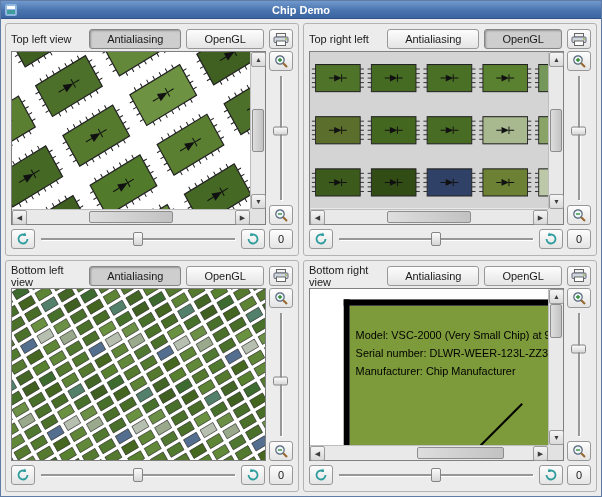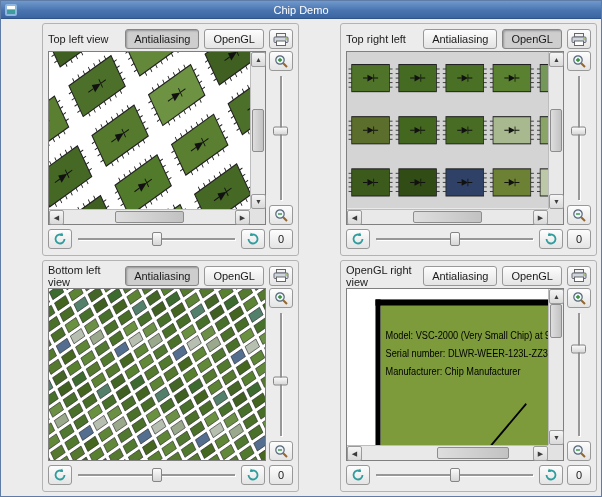--- a/index.html
+++ b/index.html
@@ -12,37 +12,37 @@
     font-family:"Liberation Sans",sans-serif;
     font-size:11px;color:#1a1a1a;
     overflow:hidden;
   }
   .titlebar{
     position:relative;flex:none;height:18px;
     background:linear-gradient(#7099ce,#4a74ae 55%,#3b65a1);
     display:flex;align-items:center;justify-content:center;
     border-bottom:1px solid #2f5288;
   }
-  .titlebar .title{color:#fff;font-weight:normal;font-size:11px;}
+  .titlebar .title{color:#fff;font-weight:bold;font-size:11px;}
   .titlebar .app-icon{position:absolute;left:4px;top:3px;width:12px;height:12px;}
   .main{
     flex:1;min-height:0;
     display:grid;grid-template-columns:1fr 1fr;grid-template-rows:1fr 1fr;
     gap:4px;padding:4px;
   }
   .panel{
     border:1px solid #b3b3b3;border-radius:3px;background:#ececec;
     display:flex;flex-direction:column;
-    padding:3px 5px 4px 5px;min-width:0;min-height:0;margin-left:37px;
+    padding:3px 5px 4px 5px;min-width:0;min-height:0;
   }
   .phead{flex:none;height:24px;display:flex;align-items:center;gap:5px;}
   .plabel{font-size:11px;}
   .spacer{flex:1;}
   .btn{
-    height:20px;padding:0 8px;font-size:11px;font-family:inherit;color:#1a1a1a;
+    height:20px;padding:0 17px;font-size:11px;font-family:inherit;color:#1a1a1a;
     background:linear-gradient(#fdfdfd,#e4e4e4);
     border:1px solid #989898;border-radius:3px;
     display:flex;align-items:center;justify-content:center;
   }
   .btn.pressed{
     background:#cecece;
     border-color:#868686;
     box-shadow:inset 1px 1px 2px rgba(0,0,0,.28);
   }
   .sqbtn{width:24px;padding:0;flex:none;}
@@ -3423,21 +3423,21 @@
               <path d="M11.5 7a4.5 4.5 0 1 1-1.8-3.6" fill="none" stroke="#2f9d9d" stroke-width="1.8"></path>
               <path d="M9.2 0.6l0.8 3.4-3.4-0.6z" fill="#2f9d9d"></path>
             </svg>
         </button>
         <button class="btn sqbtn">0</button>
       </div>
     </section>
 
     <section class="panel">
       <div class="phead">
-        <span class="plabel">OpenGL right view</span>
+        <span class="plabel">Bottom right view</span>
         <span class="spacer"></span>
         <button class="btn">Antialiasing</button>
         <button class="btn">OpenGL</button>
         <button class="btn sqbtn">
           <svg width="16" height="13" viewBox="0 0 16 13">
               <rect x="3.5" y="0.5" width="9" height="3.5" fill="#f4f4f4" stroke="#666"></rect>
               <rect x="1" y="4" width="14" height="5.5" rx="1" fill="#cfd6dd" stroke="#667"></rect>
               <rect x="3.5" y="8" width="9" height="4.5" fill="#fff" stroke="#666"></rect>
               <circle cx="13" cy="6" r="0.8" fill="#7a0"></circle>
             </svg>

